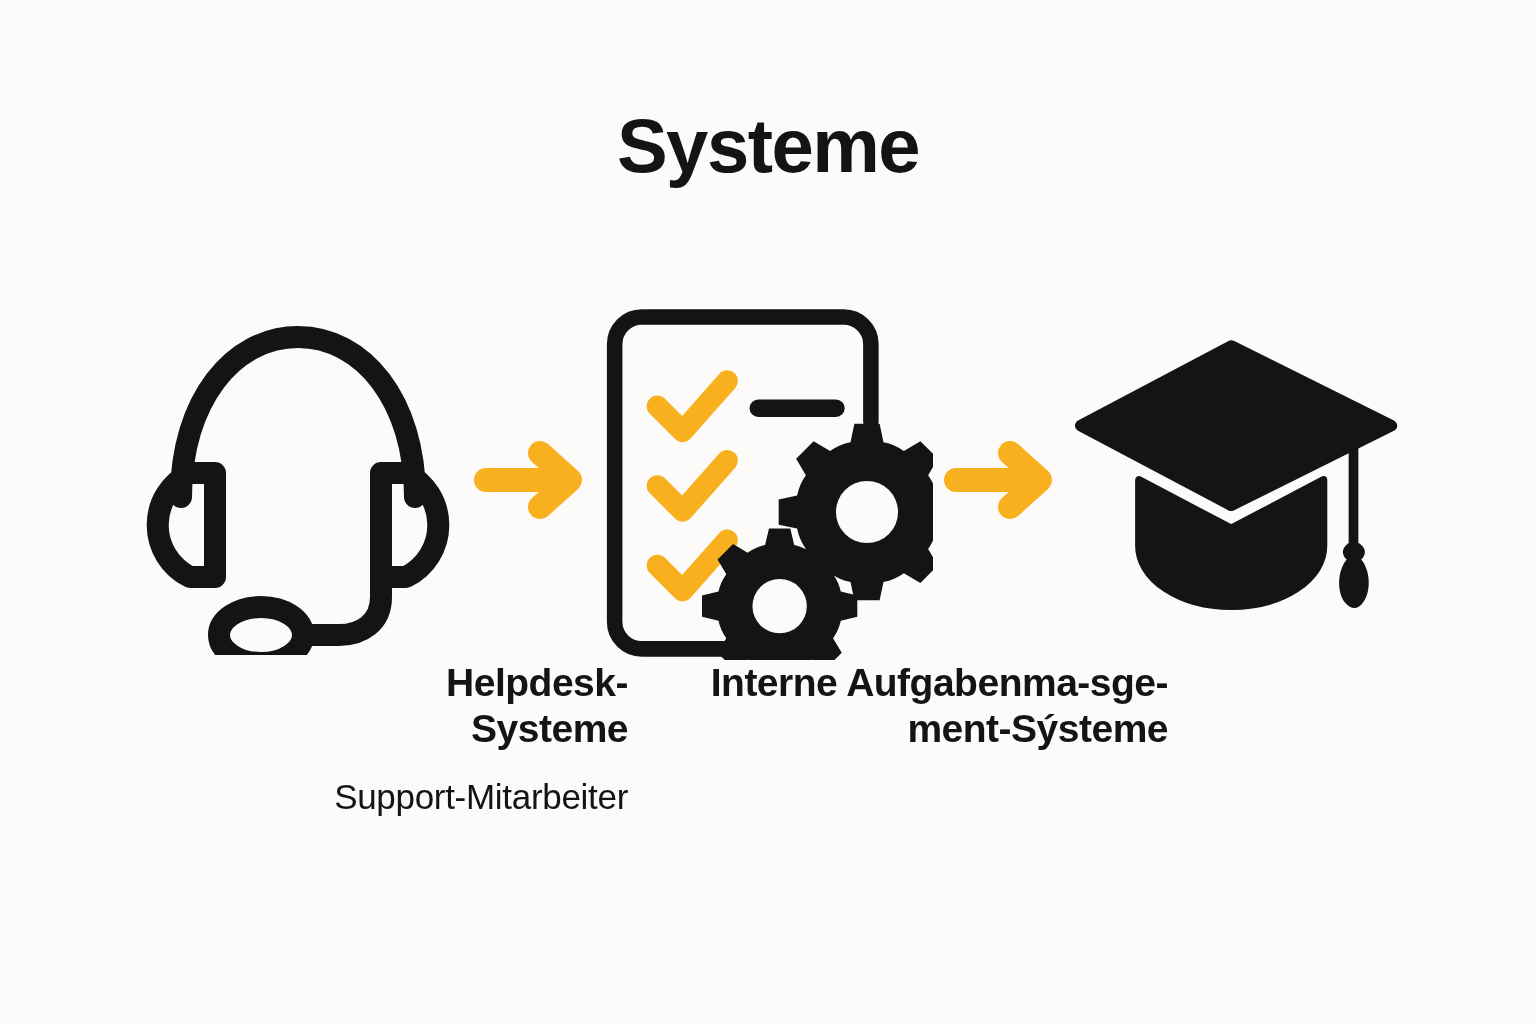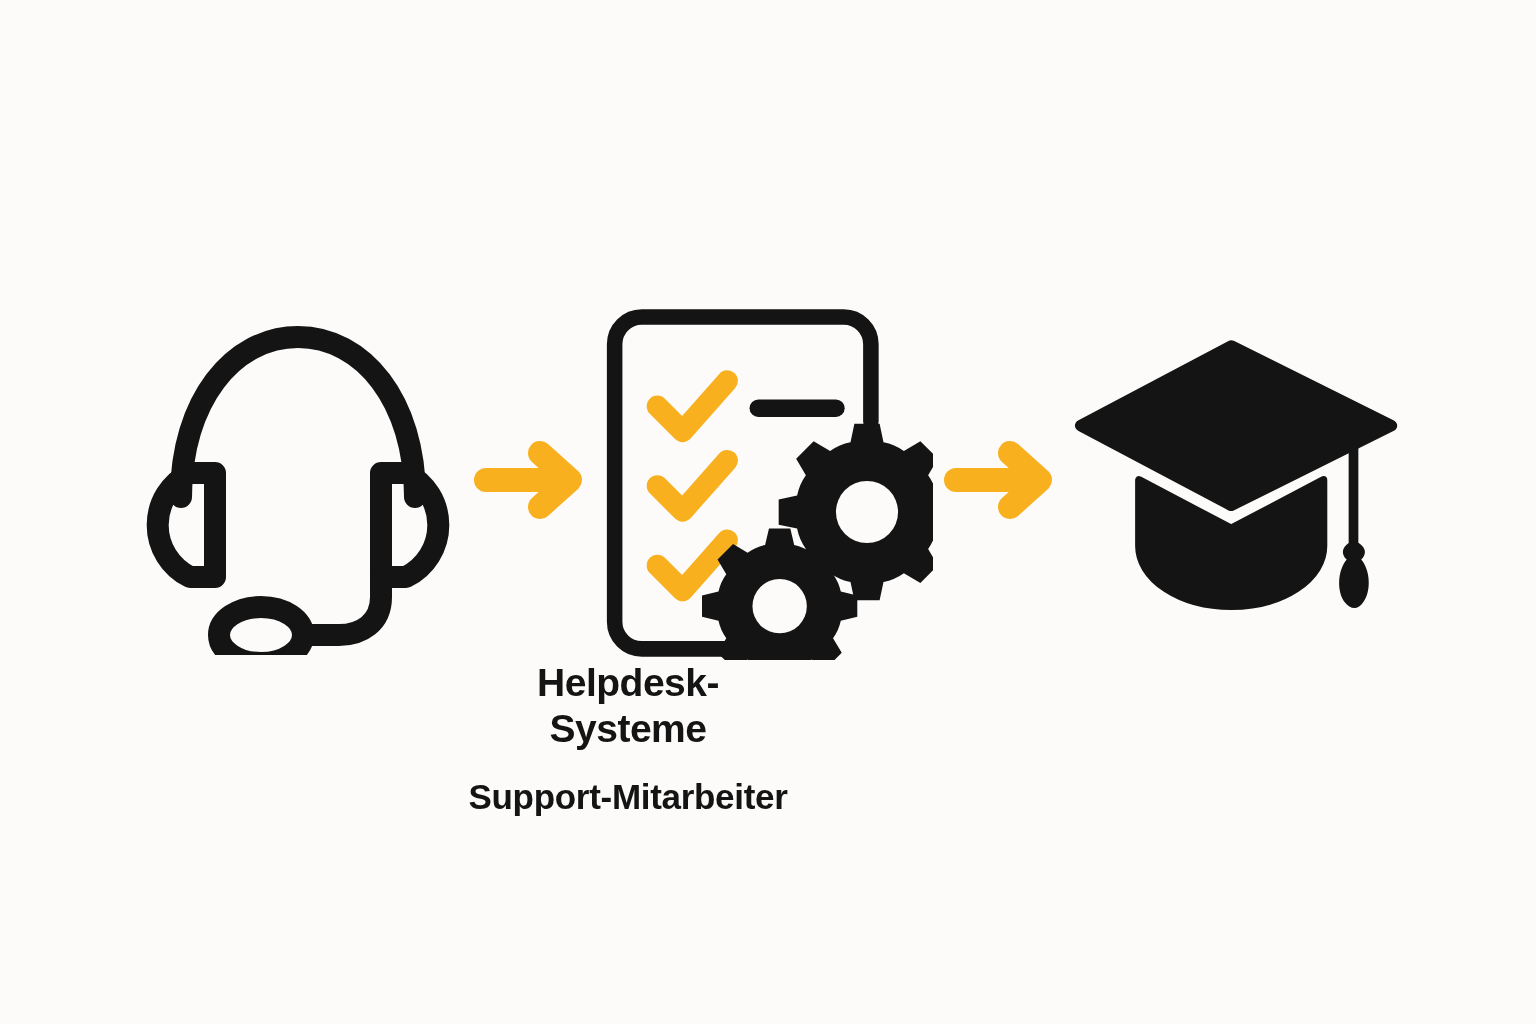--- a/index.html
+++ b/index.html
@@ -72,57 +72,58 @@
     top: 660px;
     left: 0;
     width: 1536px;
     display: flex;
     justify-content: center;
     align-items: flex-start;
   }
   .label-col {
     width: 330px;
     flex: 0 0 auto;
-    text-align: center;
+    text-align: right;
   }
   .label-gap {
     width: 140px;
     flex: 0 0 auto;
   }
   .col-title {
     font-size: 39px;
     font-weight: 700;
     line-height: 1.18;
     letter-spacing: -0.5px;
     color: #141414;
     word-break: break-word;
   }
   .col-sub {
     margin-top: 24px;
     font-size: 35px;
-    font-weight: 700;
+    font-weight: 400;
     line-height: 1.2;
     letter-spacing: -0.3px;
     color: #141414;
   }
   
   .label-col.wide .col-title {
     width: 470px;
     margin-left: -70px;
   }
   .label-col.wide3 .col-title {
     width: 400px;
     margin-left: -35px;
   }
 </style>
 </head>
 <body>
 
 <div class="canvas">
 
+  <div class="title">Systeme</div>
 
   <div class="flow">
 
     <div class="icon-slot">
       <svg width="310" height="350" viewBox="0 0 310 350" aria-hidden="true">
 
         <path d="M 38 192 C 38 96 90 32 155 32 C 220 32 272 96 272 192" fill="none" stroke="#141414" stroke-width="22" stroke-linecap="round"></path>
 
         <path d="M 72 168 L 72 272 L 47 272 A 58 58 0 0 1 47 168 Z" fill="none" stroke="#141414" stroke-width="22" stroke-linejoin="round"></path>
 
@@ -210,19 +211,22 @@
 
   <div class="labels">
 
     <div class="label-col">
       <div class="col-title">Helpdesk-Systeme</div>
       <div class="col-sub">Support-Mitarbeiter</div>
     </div>
 
     <div class="label-gap"></div>
 
+    <div class="label-col wide">
+      <div class="col-title">Interne Aufgabenma-sge-ment-Sýsteme</div>
+    </div>
 
     <div class="label-gap"></div>
 
 
   </div>
 
 </div>
 
 </body></html>

